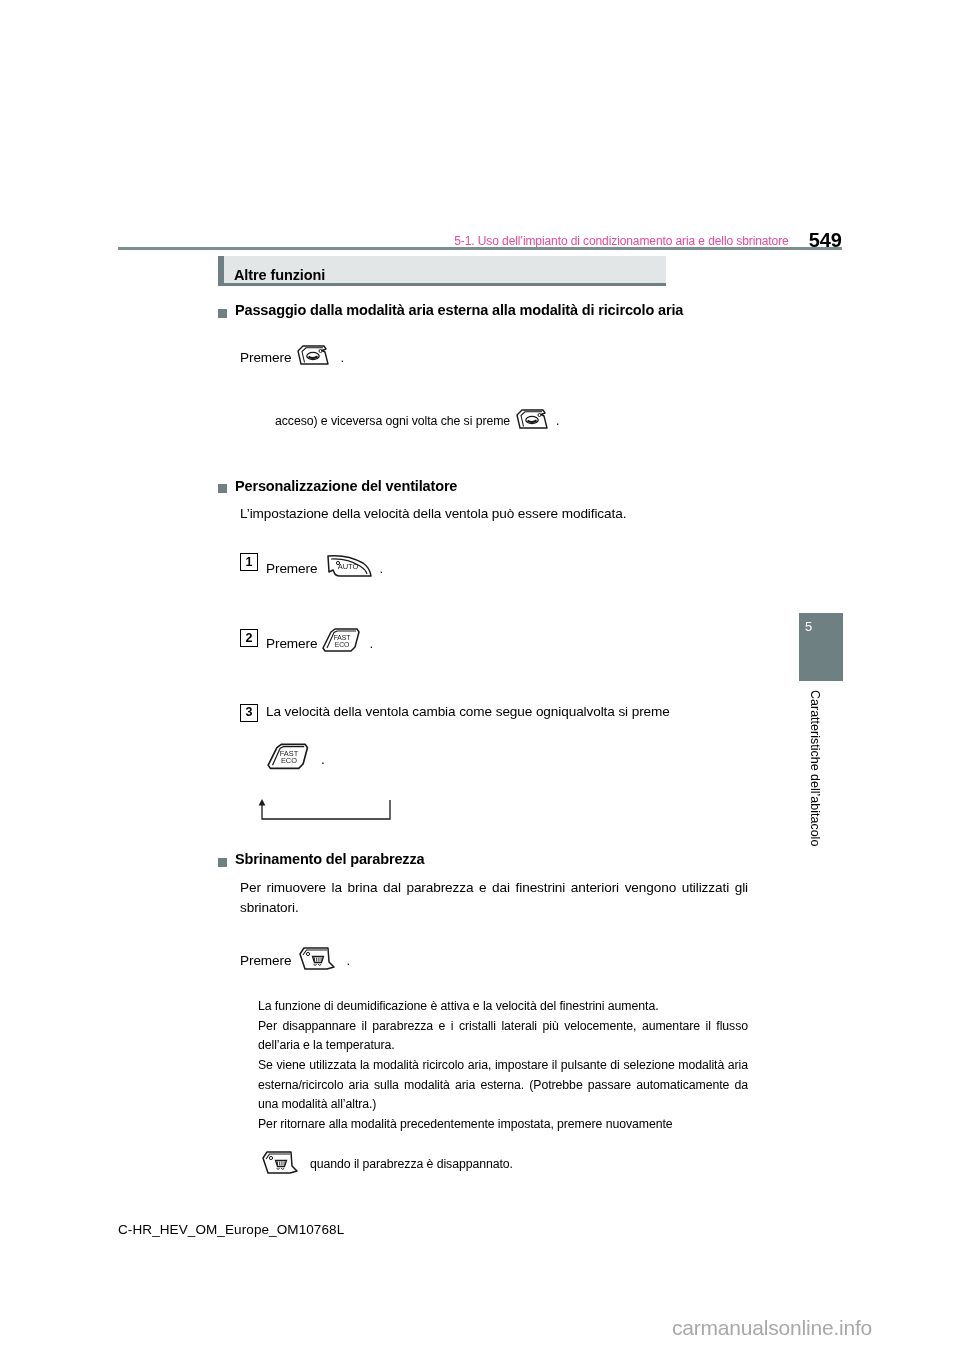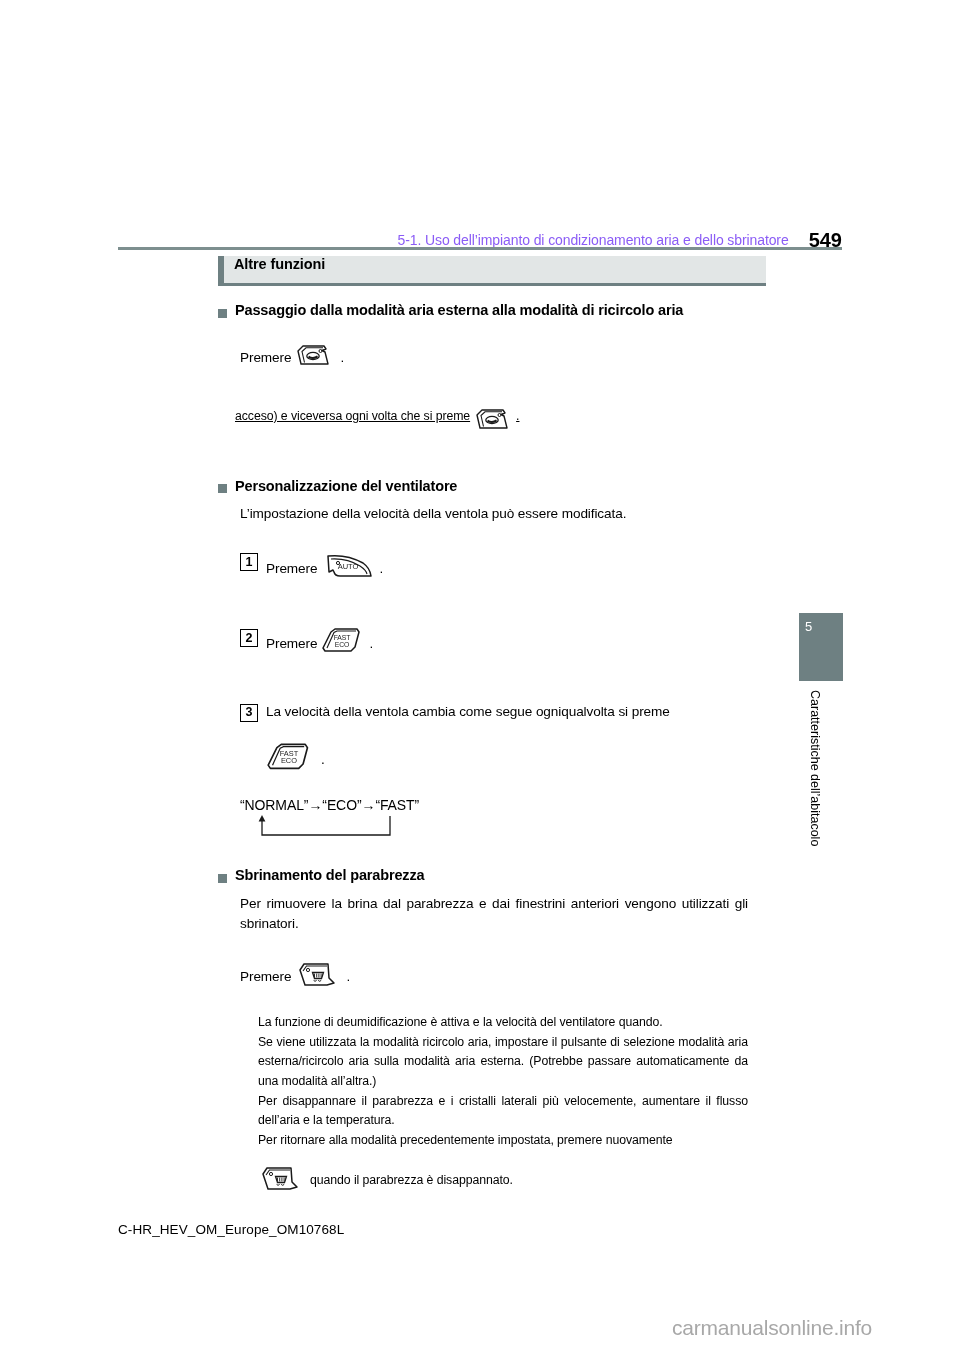--- a/index.html
+++ b/index.html
@@ -30,22 +30,22 @@
     position: absolute;
     left: 118px;
     top: 218px;
     width: 724px;
     height: 30px;
     display: flex;
     align-items: flex-end;
     justify-content: flex-end;
   }
   .header-title {
-    font-size: 14px;
-    color: #8b5cf6;
+    font-size: 12px;
+    color: #ec4899;
     letter-spacing: -0.1px;
     white-space: nowrap;
   }
   .header-pageno {
     font-size: 20px;
     font-weight: bold;
     margin-left: 20px;
     line-height: 1;
     position: relative;
     top: 2px;
@@ -94,26 +94,26 @@
   .content {
     position: absolute;
     left: 218px;
     top: 256px;
     width: 552px;
   }
 
   
   .sec-band {
     position: relative;
-    width: 548px;
+    width: 448px;
     height: 27px;
     background: #e2e6e6;
     border-bottom: 3px solid #6e8082;
     display: flex;
-    align-items: flex-start;
+    align-items: flex-end;
     margin-bottom: 15px;
   }
   .sec-band-bar {
     width: 6px;
     height: 27px;
     background: #6e8082;
     flex: 0 0 auto;
   }
   .sec-band-text {
     font-size: 14.5px;
@@ -286,21 +286,21 @@
         </svg>
       </span>
       <span class="dot-after">.</span>
     </div>
 
     <div class="spacer-20"></div>
 
 
     <div class="spacer-14"></div>
 
-    <div style="margin-left:17px; display:flex; text-decoration:underline;">
+    <div style="margin-left:57px; display:flex; align-items:center;">
       <span class="small">acceso) e viceversa ogni volta che si preme</span>
       <span class="icon-inline">
         <svg width="38" height="26" viewBox="0 0 38 26" aria-hidden="true">
           <path d="M6 21 L3 8 L8 3 L29 3 L31 6 L27 7.5 L30 9 L33 21 Z" fill="#ffffff" stroke="#1a1a1a" stroke-width="1.4" stroke-linejoin="round"></path>
           <path d="M9.5 19.5 L7 8.5 L11 4.8 L28 4.8" fill="none" stroke="#1a1a1a" stroke-width="1.1"></path>
           <ellipse cx="18" cy="13" rx="6.2" ry="3.6" fill="none" stroke="#1a1a1a" stroke-width="1.3"></ellipse>
           <path d="M13.5 13.6 Q18 16.6 22.6 13.4" fill="none" stroke="#1a1a1a" stroke-width="1.9"></path>
           <circle cx="25.5" cy="8" r="1.5" fill="none" stroke="#1a1a1a" stroke-width="1"></circle>
         </svg>
       </span>
@@ -370,21 +370,20 @@
           <path d="M6 21 L13 5.5 L16 4 L35 4" fill="none" stroke="#1a1a1a" stroke-width="1.1"></path>
           <text x="21" y="13" font-family="'Liberation Sans', sans-serif" font-size="6.8" fill="#1a1a1a" text-anchor="middle">FAST</text>
           <text x="21" y="19.5" font-family="'Liberation Sans', sans-serif" font-size="6.8" fill="#1a1a1a" text-anchor="middle">ECO</text>
         </svg>
       </span>
       <span class="dot-after">.</span>
     </div>
 
     <div class="spacer-20"></div>
 
-    <div class="flow-text">“NORMAL”→“ECO”→“FAST”</div>
 
     <div class="flow-loop">
       <svg width="180" height="26" viewBox="0 0 180 26" aria-hidden="true">
         <path d="M22 4 L22 21 L150 21 L150 2" fill="none" stroke="#1a1a1a" stroke-width="1.3"></path>
         <path d="M22 1 L18.6 7.5 L25.4 7.5 Z" fill="#1a1a1a"></path>
       </svg>
     </div>
 
     <div class="spacer-8"></div>
 
@@ -407,23 +406,23 @@
           <path d="M17.5 11.5 L28.5 11.5 L26.5 17.5 L19.5 17.5 Z" fill="none" stroke="#1a1a1a" stroke-width="1.3"></path>
           <path d="M19.5 12.6 L19.5 16.4 M21.7 12.6 L21.7 16.4 M23.9 12.6 L23.9 16.4 M26.1 12.6 L26.1 16.4" fill="none" stroke="#1a1a1a" stroke-width="0.9"></path>
           <path d="M18.6 19.4 Q20 21.2 21.6 19.4 M23.2 19.4 Q24.6 21.2 26.2 19.4" fill="none" stroke="#1a1a1a" stroke-width="1"></path>
         </svg>
       </span>
       <span class="dot-after">.</span>
     </div>
 
     <div class="spacer-20"></div>
 
-    <div class="small indent2" style="text-align:left;">La funzione di deumidificazione è attiva e la velocità del ventilatore quando.</div>
+    <div class="small indent2" style="text-align:left;">La funzione di deumidificazione è attiva e la velocità del finestrini aumenta.</div>
+    <div class="small indent2">Per disappannare il parabrezza e i cristalli laterali più velocemente, aumentare il flusso dell’aria e la temperatura.</div>
     <div class="small indent2">Se viene utilizzata la modalità ricircolo aria, impostare il pulsante di selezione modalità aria esterna/ricircolo aria sulla modalità aria esterna. (Potrebbe passare automaticamente da una modalità all’altra.)</div>
-    <div class="small indent2">Per disappannare il parabrezza e i cristalli laterali più velocemente, aumentare il flusso dell’aria e la temperatura.</div>
     <div class="small indent2">Per ritornare alla modalità precedentemente impostata, premere nuovamente</div>
 
     <div class="spacer-14"></div>
 
     <div style="margin-left:40px; display:flex; align-items:center;">
       <span class="icon-inline" style="margin-left:0;">
         <svg width="44" height="28" viewBox="0 0 44 28" aria-hidden="true">
           <path d="M5 9 L9 3 L33 3 L34 17 L39 22 L32 24 L10 24 Z" fill="#ffffff" stroke="#1a1a1a" stroke-width="1.5" stroke-linejoin="round"></path>
           <path d="M8 10 L11.5 5 L32 5" fill="none" stroke="#1a1a1a" stroke-width="1.1"></path>
           <circle cx="13" cy="9" r="1.6" fill="none" stroke="#1a1a1a" stroke-width="1"></circle>

